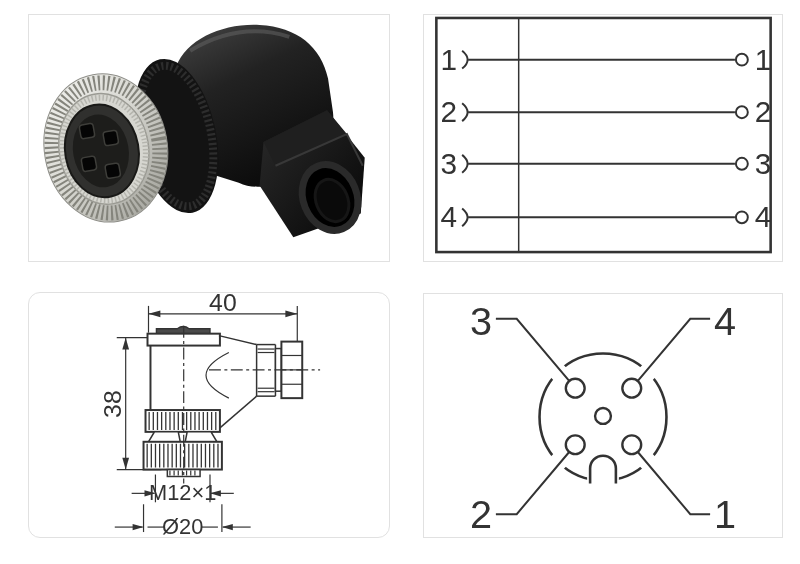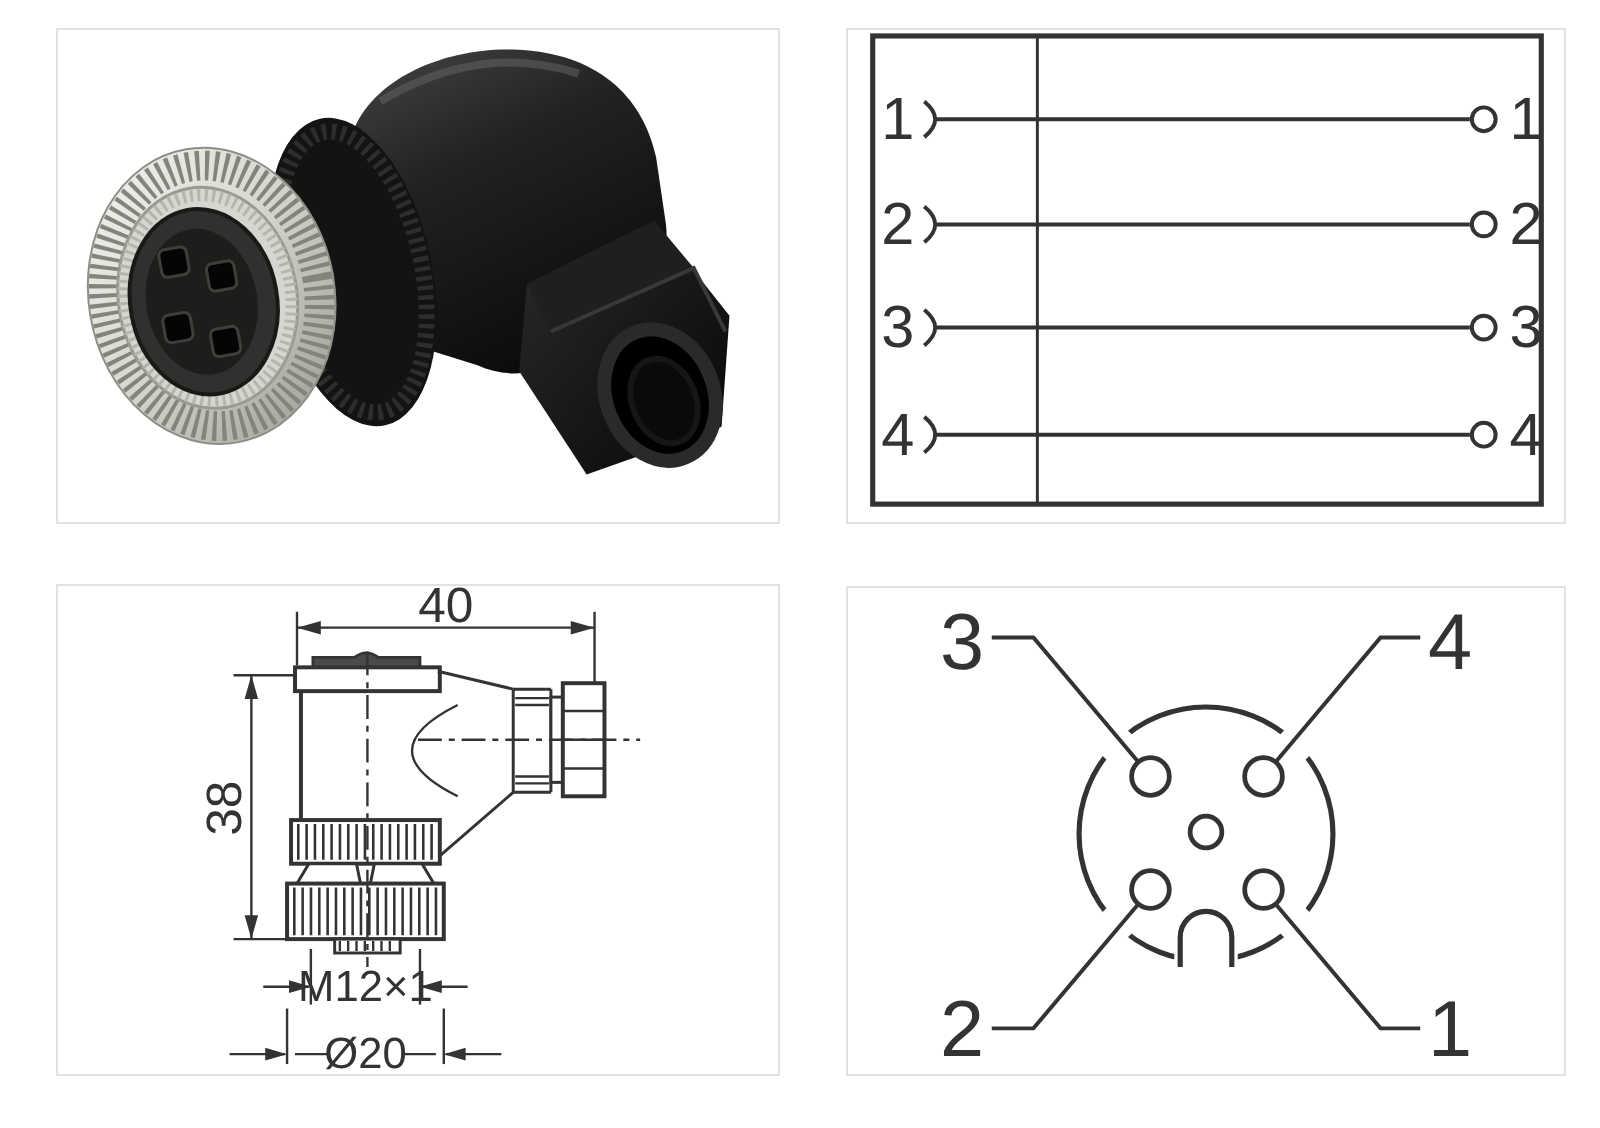--- a/index.html
+++ b/index.html
@@ -1,20 +1,20 @@
 <!DOCTYPE html>
 <html><head>
 <meta charset="utf-8">
 <style>
   html,body { margin:0; padding:0; background:#ffffff; }
   body { width:800px; height:564px; position:relative; font-family:"Liberation Sans", sans-serif; }
   .panel { position:absolute; background:#ffffff; border:1px solid #e1e1e1; box-sizing:border-box; }
   #photo-panel   { left:28px;  top:14px;  width:362px; height:248px; }
   #wiring-panel  { left:423px; top:14px;  width:360px; height:248px; }
-  #dim-panel     { left:28px;  top:292px; width:362px; height:246px; }
+  #dim-panel     { left:28px;  top:292px; width:362px; height:246px;border-radius:12px; }
   #pinout-panel  { left:423px; top:293px; width:360px; height:245px; }
   svg { display:block; }
   svg text { fill:#333333; font-family:"Liberation Sans", sans-serif; }
   .ln   { stroke:#333333; stroke-width:2;   fill:none; }
   .lnf  { stroke:#333333; stroke-width:2;   fill:#ffffff; }
   .ln15 { stroke:#333333; stroke-width:1.5; fill:none; }
   .ln12 { stroke:#333333; stroke-width:1.2; fill:none; }
   .thick{ stroke:#333333; stroke-width:2.6; fill:none; }
   .arrow{ fill:#333333; stroke:none; }
   .cl   { stroke:#333333; stroke-width:1.2; fill:none; stroke-dasharray:12 3.5 3 3.5; }

